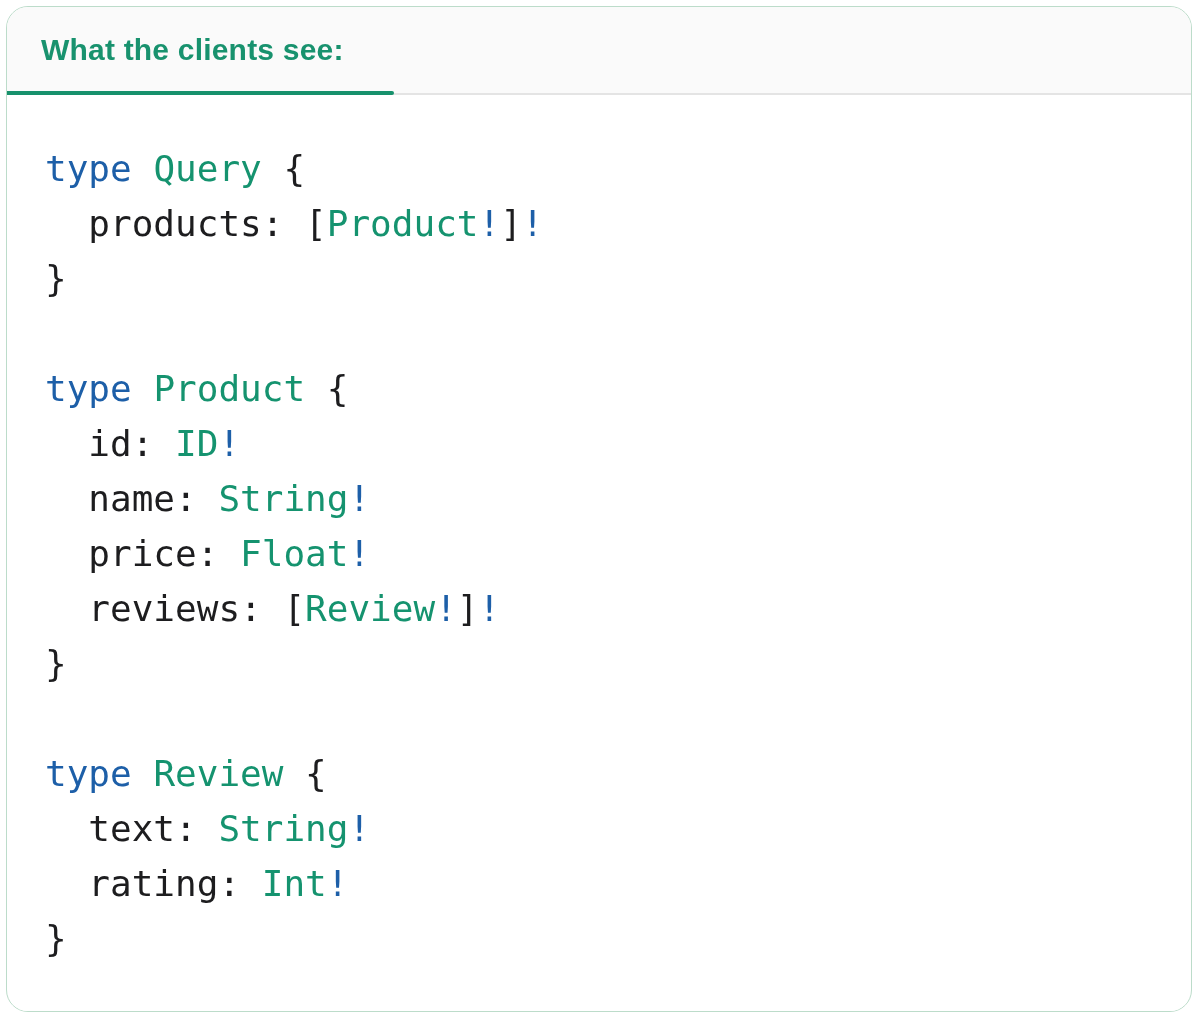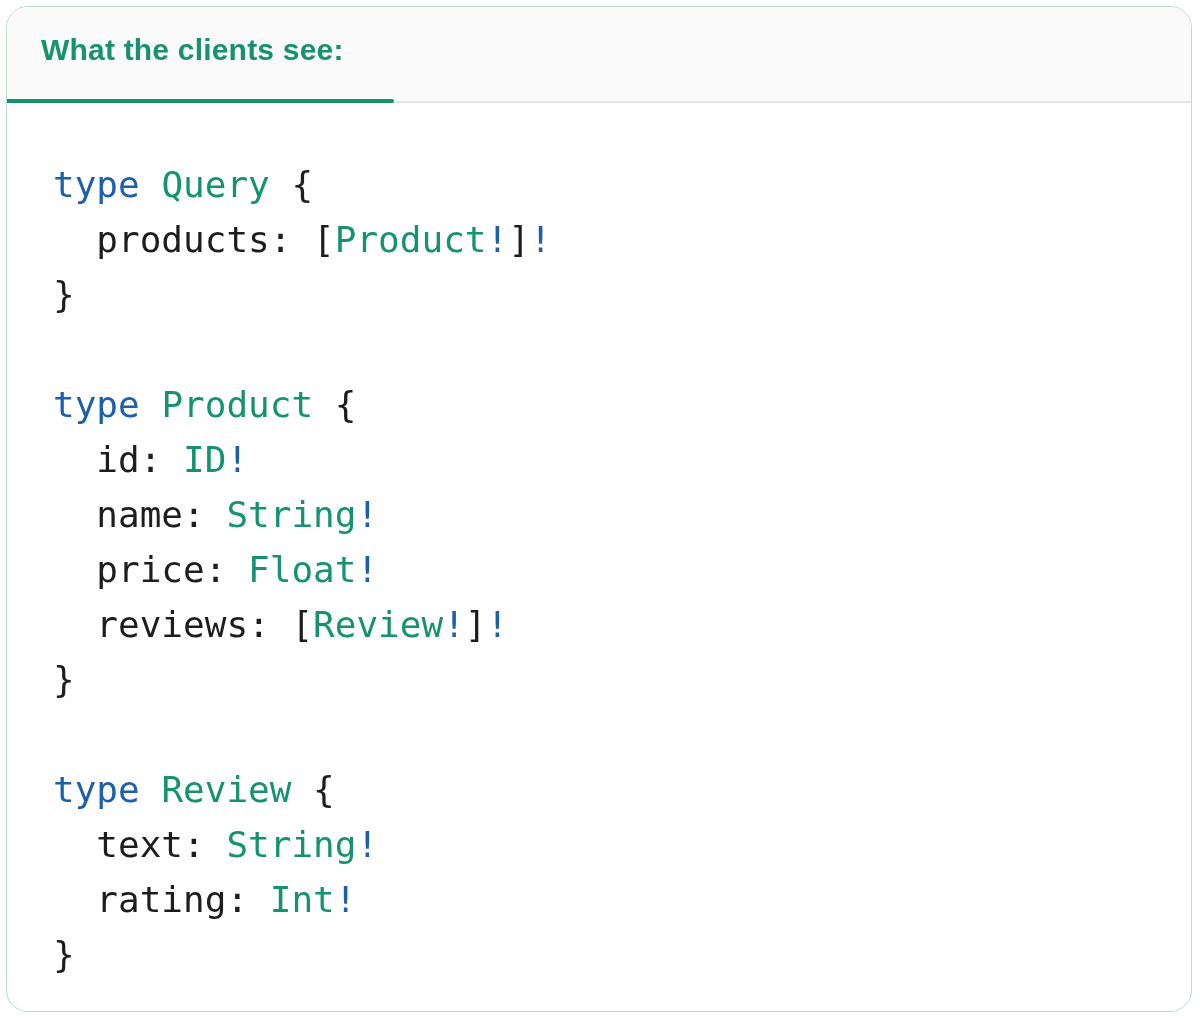--- a/index.html
+++ b/index.html
@@ -19,37 +19,37 @@
     border-radius:22px;
     overflow:hidden;
     box-sizing:border-box;
   }
   .card-header{
     position:relative;
     height:86px;
     background:var(--headerBg);
     border-bottom:2px solid var(--divider);
     display:flex;align-items:center;
-    padding:0 0 8px 34px;
+    padding:0 0 0 34px;
   }
   .tab{display:flex;align-items:center;height:100%;}
   .tab-label{
     font-size:30px;
     font-weight:600;
     letter-spacing:0.2px;
     color:var(--tabText);
   }
   .tab-underline{
     position:absolute;left:-1px;bottom:-2px;
     width:388px;height:4px;
     background:var(--tabUnderline);
     border-radius:0 2px 2px 0;
   }
   .code{
-    margin:12px;
+    margin:4px;
     padding:42px 30px 46px 34px;
     font-family:"DejaVu Sans Mono","Liberation Mono",monospace;
     font-size:36px;
     line-height:55px;
     background:var(--cardBg);
   }
   .line{height:55px;white-space:pre;}
   .tok-k{color:var(--kw);}
   .tok-t{color:var(--ty);}
   .tok-p{color:var(--plain);}

